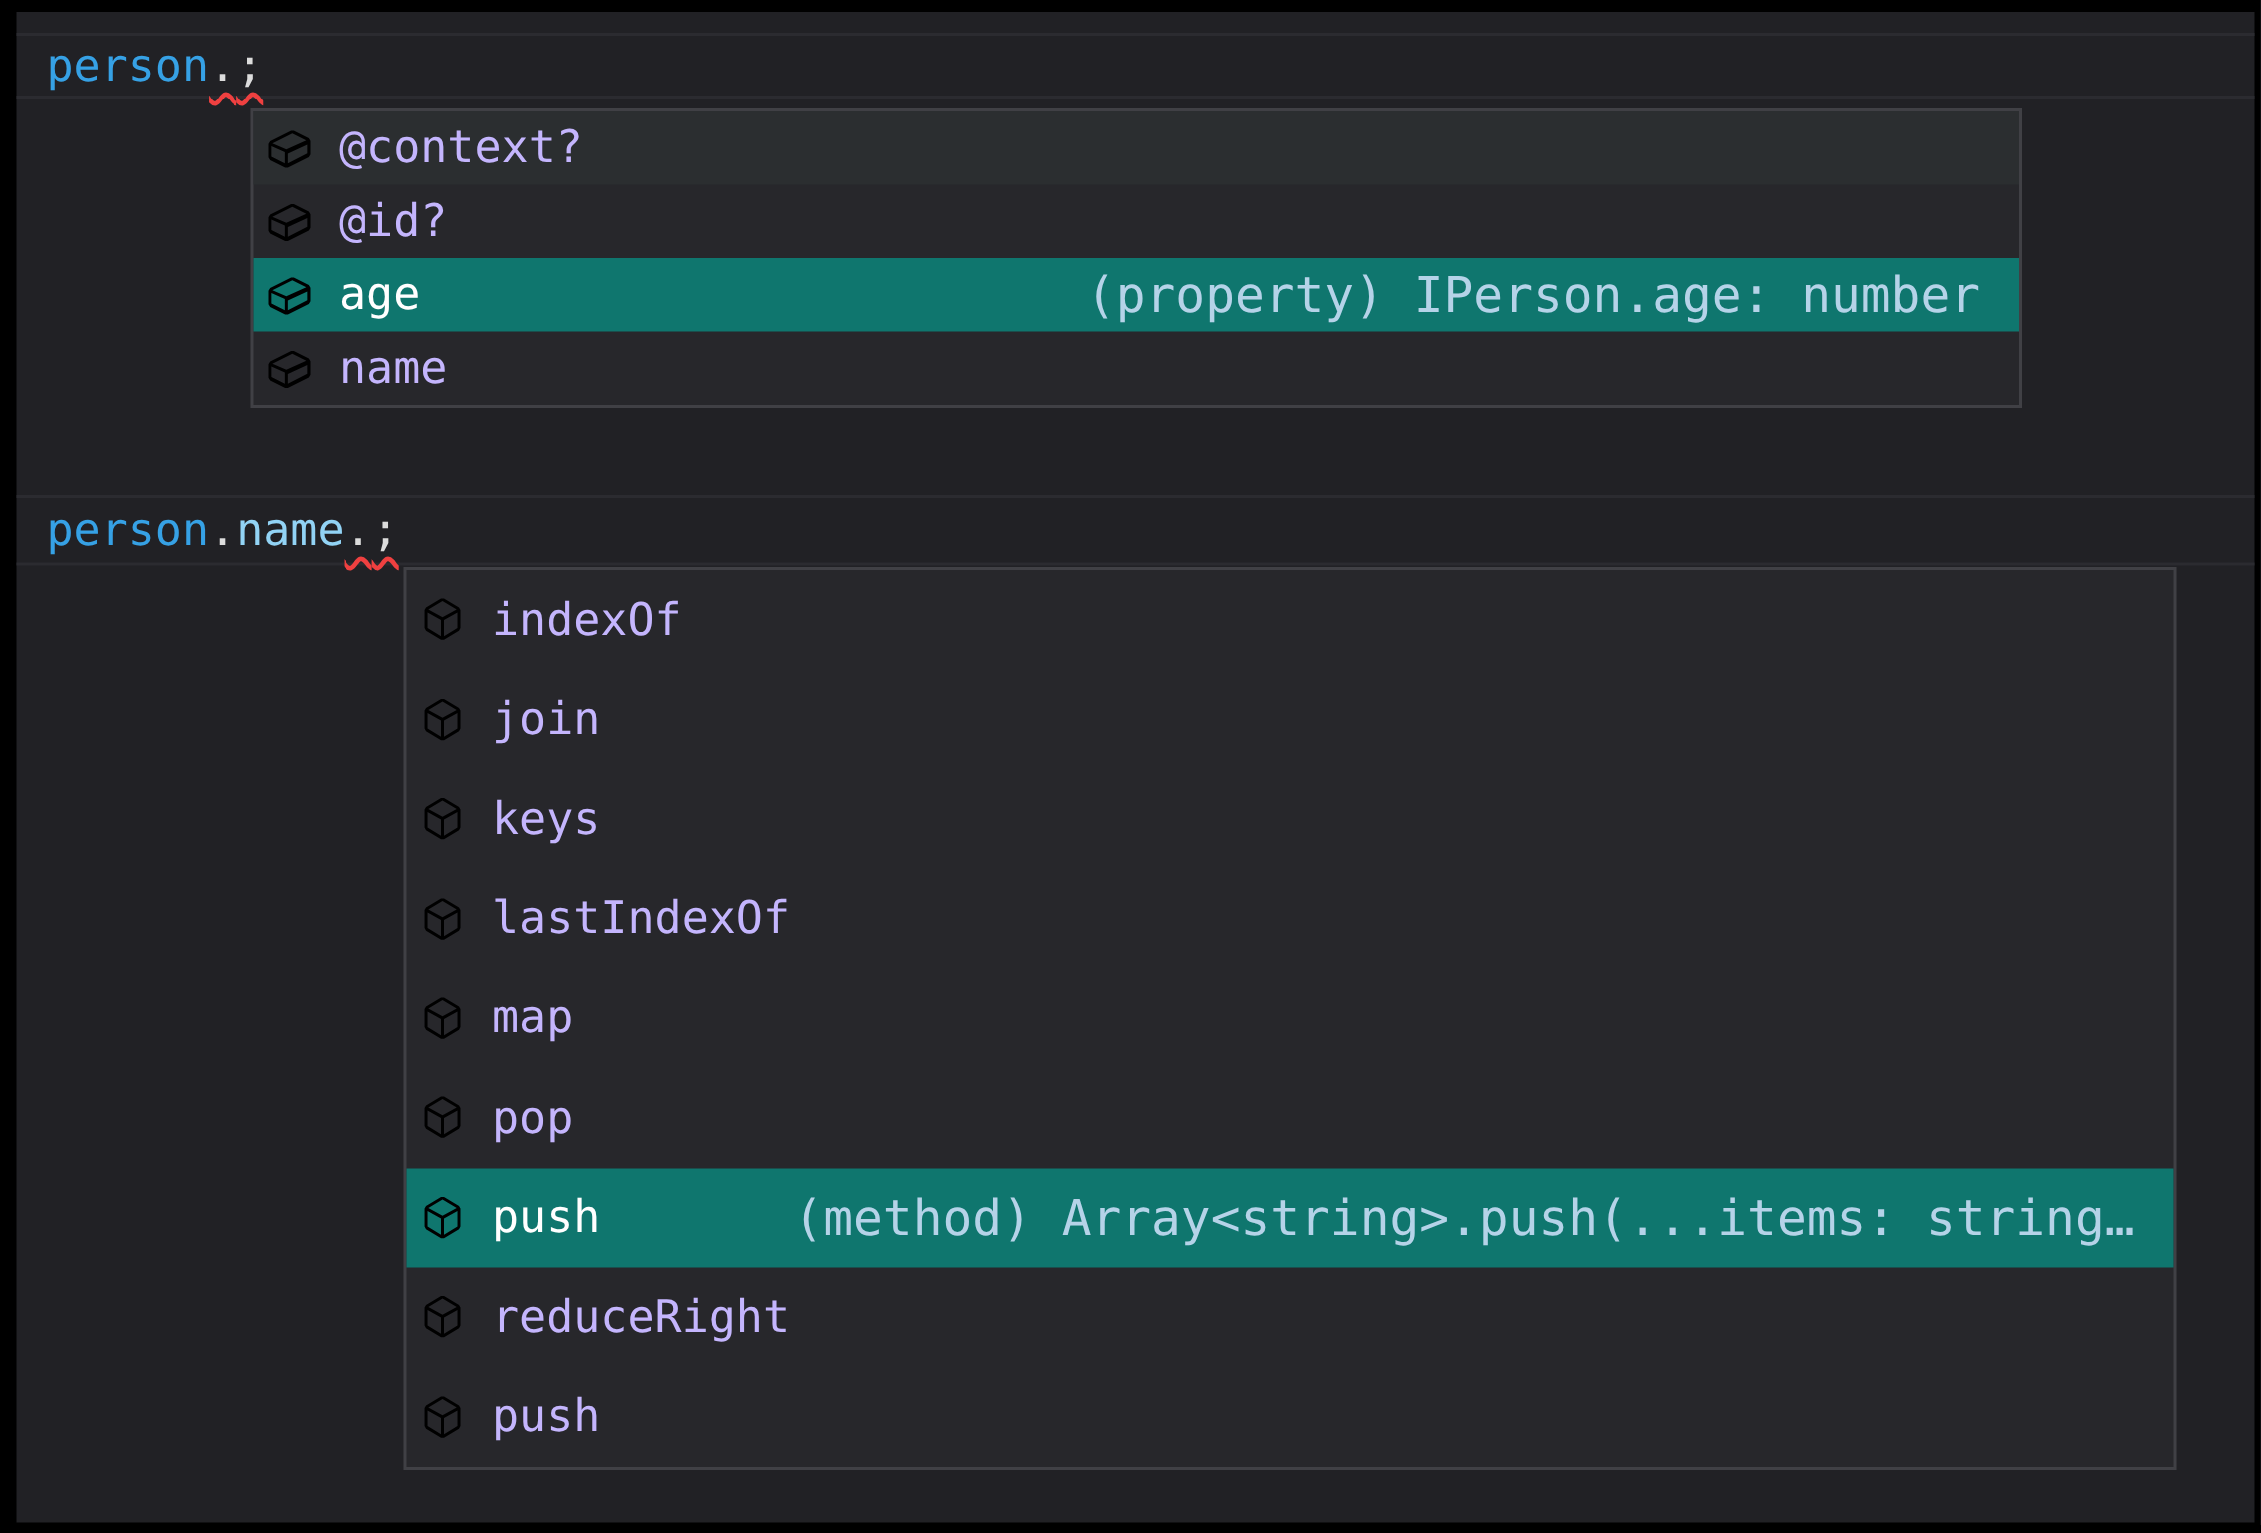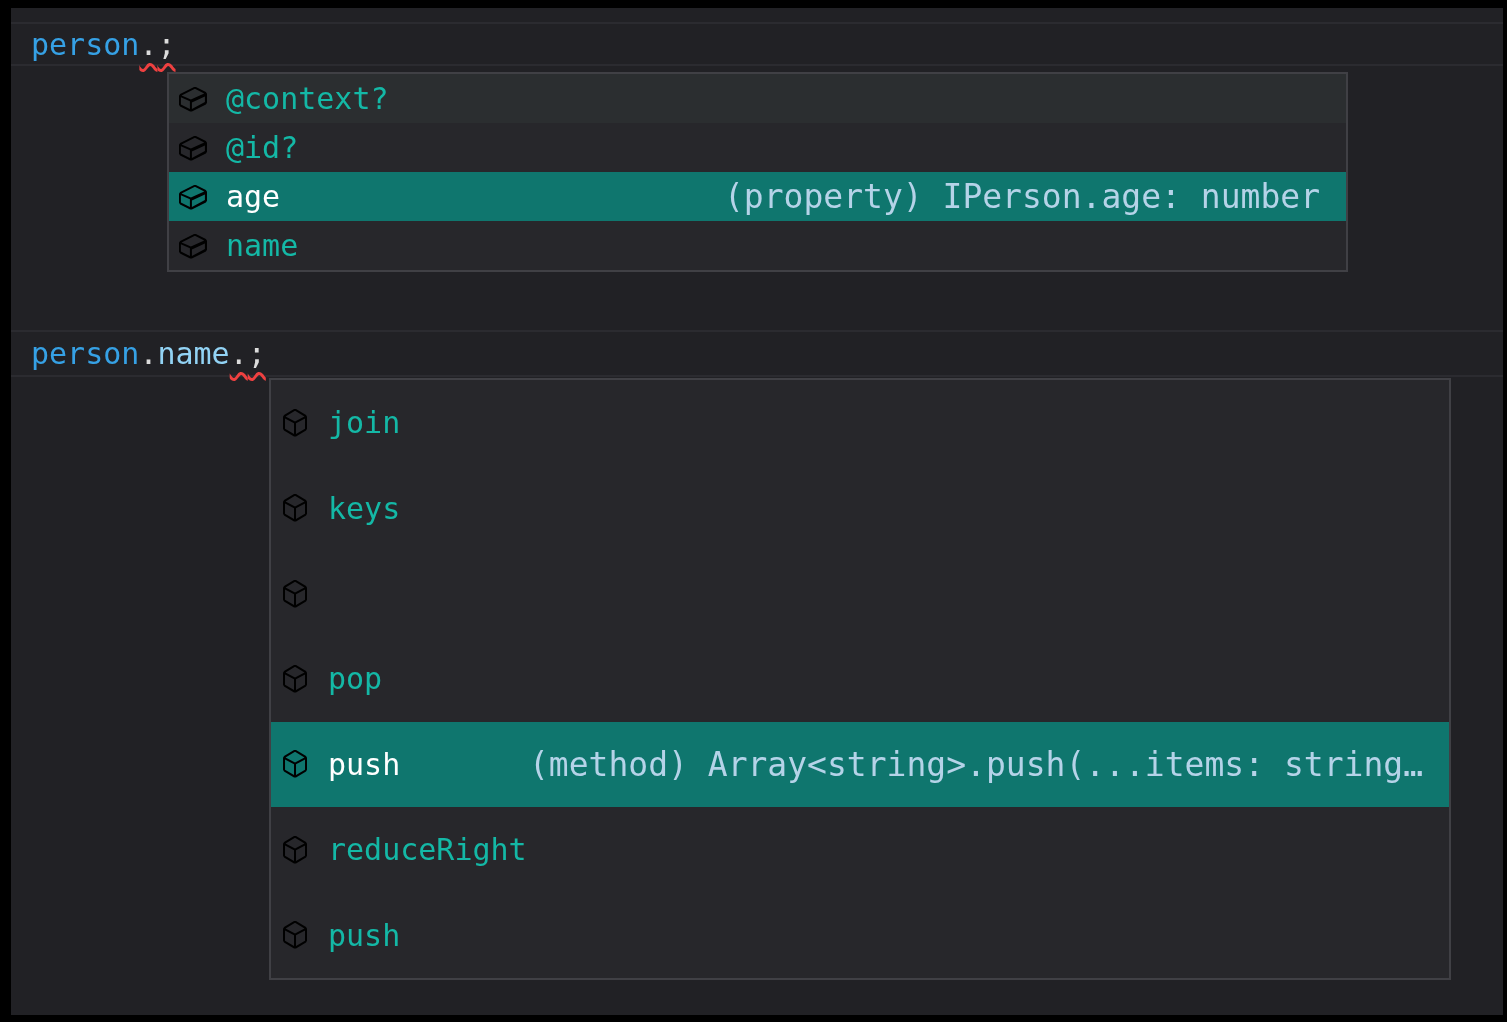--- a/index.html
+++ b/index.html
@@ -63,21 +63,21 @@
   .suggest-row.hovered  { background: #2b2e30; }
   .suggest-row.selected { background: #0f766e; }
   .symbol-icon {
     width: 32px; height: 32px;
     flex: 0 0 32px;
     margin-right: 17px;
     display: block;
   }
   .suggest-label {
     font-size: 30px;
-    color: #14b8a6;
+    color: #c4b5fd;
     white-space: pre;
   }
   .suggest-row.selected .suggest-label { color: #ffffff; }
   .suggest-detail {
     margin-left: auto;
     font-size: 33px;
     color: #b5d3e8;
     white-space: pre;
   }
 </style>
@@ -131,32 +131,45 @@
 
   <div class="code-line code-line-2">
     <span class="tok-object">person</span><span class="tok-punct">.</span><span class="tok-property">name</span><span class="tok-punct err">.</span><span class="tok-punct err">;</span>
   </div>
 
   <div class="suggest-widget suggest-name">
     <div class="suggest-row">
       <span class="symbol-icon kind-method"><svg viewBox="0 0 16 16" width="32" height="32">
             <use href="#codicon-method"></use>
           </svg></span>
+      <span class="suggest-label">indexOf</span>
+    </div>
+    <div class="suggest-row">
+      <span class="symbol-icon kind-method"><svg viewBox="0 0 16 16" width="32" height="32">
+            <use href="#codicon-method"></use>
+          </svg></span>
       <span class="suggest-label">join</span>
     </div>
     <div class="suggest-row">
       <span class="symbol-icon kind-method"><svg viewBox="0 0 16 16" width="32" height="32">
             <use href="#codicon-method"></use>
           </svg></span>
       <span class="suggest-label">keys</span>
     </div>
     <div class="suggest-row">
       <span class="symbol-icon kind-method"><svg viewBox="0 0 16 16" width="32" height="32">
             <use href="#codicon-method"></use>
           </svg></span>
+      <span class="suggest-label">lastIndexOf</span>
+    </div>
+    <div class="suggest-row">
+      <span class="symbol-icon kind-method"><svg viewBox="0 0 16 16" width="32" height="32">
+            <use href="#codicon-method"></use>
+          </svg></span>
+      <span class="suggest-label">map</span>
     </div>
     <div class="suggest-row">
       <span class="symbol-icon kind-method"><svg viewBox="0 0 16 16" width="32" height="32">
             <use href="#codicon-method"></use>
           </svg></span>
       <span class="suggest-label">pop</span>
     </div>
     <div class="suggest-row selected">
       <span class="symbol-icon kind-method"><svg viewBox="0 0 16 16" width="32" height="32">
             <use href="#codicon-method"></use>

